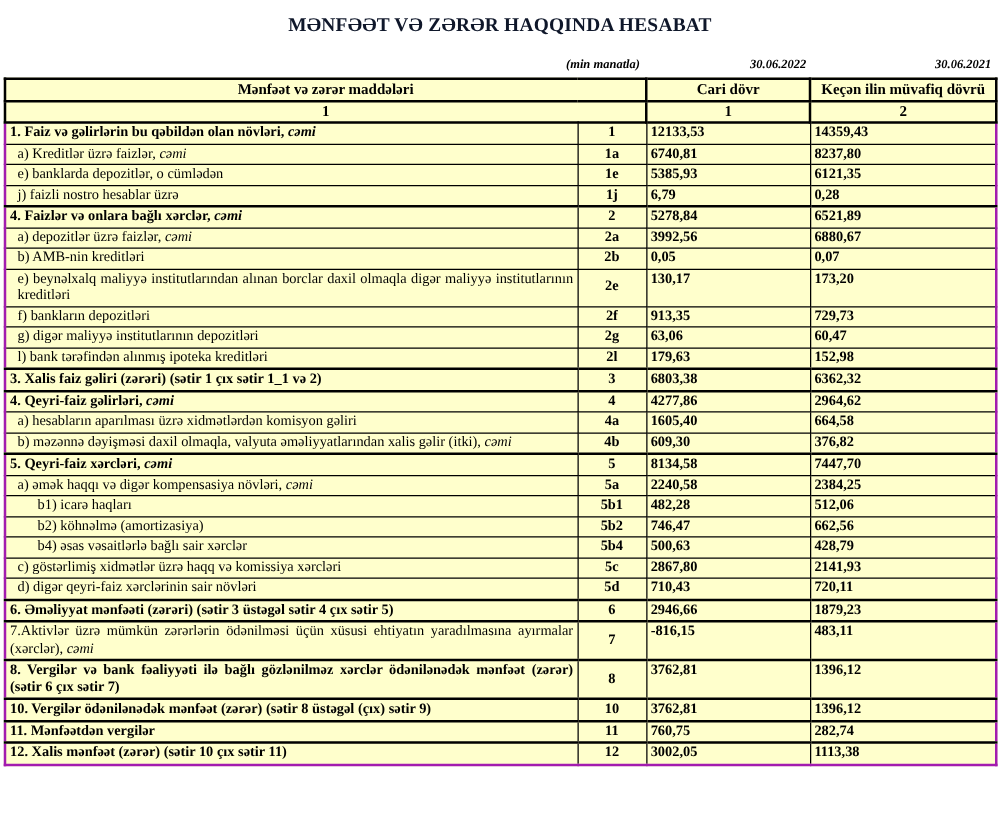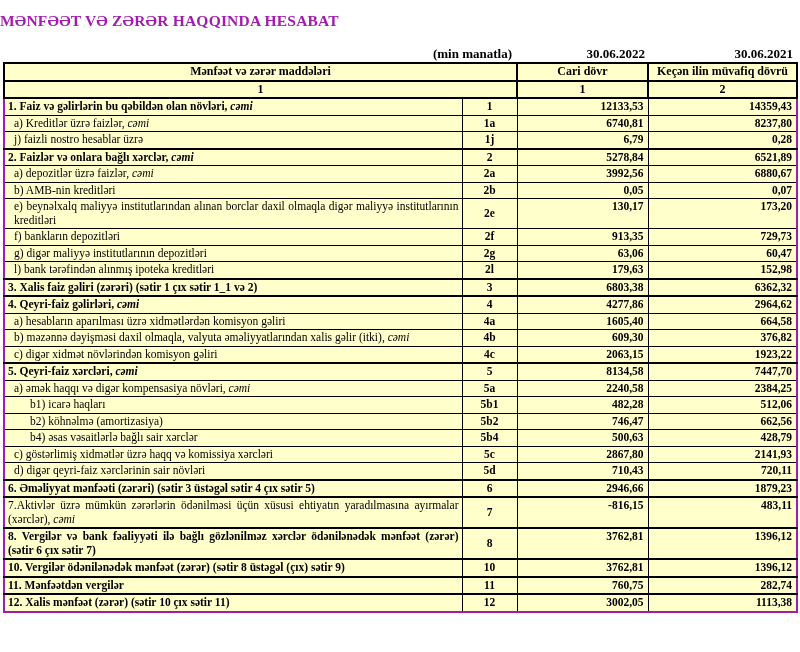--- a/index.html
+++ b/index.html
@@ -13,34 +13,35 @@
     width: 800px;
     height: 652px;
     background: #ffffff;
     overflow: hidden;
   }
   .title {
     position: absolute;
     top: 12px;
     left: 0;
     width: 100%;
-    text-align: left;
+    text-align: center;
     font-size: 15.5px;
     font-weight: bold;
     letter-spacing: 0.2px;
-    color: #a21caf;
+    color: #0f172a;
   }
   .meta {
     position: absolute;
     top: 46px;
     left: 0;
     width: 100%;
     height: 14px;
-    font-size: 13px;
-    font-weight: bold;
+    font-size: 10px;
+    font-weight: bold;
+    font-style: italic;
     color: #000;
   }
   .meta .unit { position: absolute; right: 288px; }
   .meta .cur  { position: absolute; right: 155px; }
   .meta .prev { position: absolute; right: 7px; }
 
   table.pnl {
     position: absolute;
     top: 62px;
     left: 3px;
@@ -67,21 +68,20 @@
   }
   .pnl tr.sec td, .pnl tr.sec-plain td { border-top-width: 2px; }
   .pnl tr.sec td { font-weight: bold; }
   .pnl td.label { text-align: left; vertical-align: middle; }
   .pnl tr.sub .label  { padding-left: 9px; }
   .pnl tr.sub2 .label { padding-left: 25px; }
   .pnl tr.sec .label, .pnl tr.sec-plain .label { padding-left: 3px; }
   .pnl tr.wrap .label { text-align: justify; }
   .pnl td.code { text-align: center; vertical-align: middle; font-weight: bold; }
   .pnl td.val {
-    text-align: right;
     vertical-align: top;
     font-weight: bold;
     padding-right: 4px;
   }
   .pnl i { }
 </style>
 </head>
 <body>
 
 <div class="page">
@@ -120,27 +120,33 @@
           <td class="val">12133,53</td>
           <td class="val">14359,43</td>
         </tr>
         <tr class="sub">
           <td class="label"><span>a) Kreditlər üzrə faizlər, </span><i>cəmi</i></td>
           <td class="code">1a</td>
           <td class="val">6740,81</td>
           <td class="val">8237,80</td>
         </tr>
         <tr class="sub">
+          <td class="label"><span>e) banklarda depozitlər, o cümlədən</span></td>
+          <td class="code">1e</td>
+          <td class="val">5385,93</td>
+          <td class="val">6121,35</td>
+        </tr>
+        <tr class="sub">
           <td class="label"><span>j) faizli nostro hesablar üzrə</span></td>
           <td class="code">1j</td>
           <td class="val">6,79</td>
           <td class="val">0,28</td>
         </tr>
         <tr class="sec">
-          <td class="label"><span>2. Faizlər və onlara bağlı xərclər, </span><i>cəmi</i></td>
+          <td class="label"><span>4. Faizlər və onlara bağlı xərclər, </span><i>cəmi</i></td>
           <td class="code">2</td>
           <td class="val">5278,84</td>
           <td class="val">6521,89</td>
         </tr>
         <tr class="sub">
           <td class="label"><span>a) depozitlər üzrə faizlər, </span><i>cəmi</i></td>
           <td class="code">2a</td>
           <td class="val">3992,56</td>
           <td class="val">6880,67</td>
         </tr>
@@ -191,26 +197,20 @@
           <td class="code">4a</td>
           <td class="val">1605,40</td>
           <td class="val">664,58</td>
         </tr>
         <tr class="sub wrap">
           <td class="label"><span>b) məzənnə dəyişməsi daxil olmaqla, valyuta əməliyyatlarından xalis gəlir (itki), </span><i>cəmi</i></td>
           <td class="code">4b</td>
           <td class="val">609,30</td>
           <td class="val">376,82</td>
         </tr>
-        <tr class="sub">
-          <td class="label"><span>c) digər xidmət növlərindən komisyon gəliri</span></td>
-          <td class="code">4c</td>
-          <td class="val">2063,15</td>
-          <td class="val">1923,22</td>
-        </tr>
         <tr class="sec">
           <td class="label"><span>5. Qeyri-faiz xərcləri, </span><i>cəmi</i></td>
           <td class="code">5</td>
           <td class="val">8134,58</td>
           <td class="val">7447,70</td>
         </tr>
         <tr class="sub">
           <td class="label"><span>a) əmək haqqı və digər kompensasiya növləri, </span><i>cəmi</i></td>
           <td class="code">5a</td>
           <td class="val">2240,58</td>

